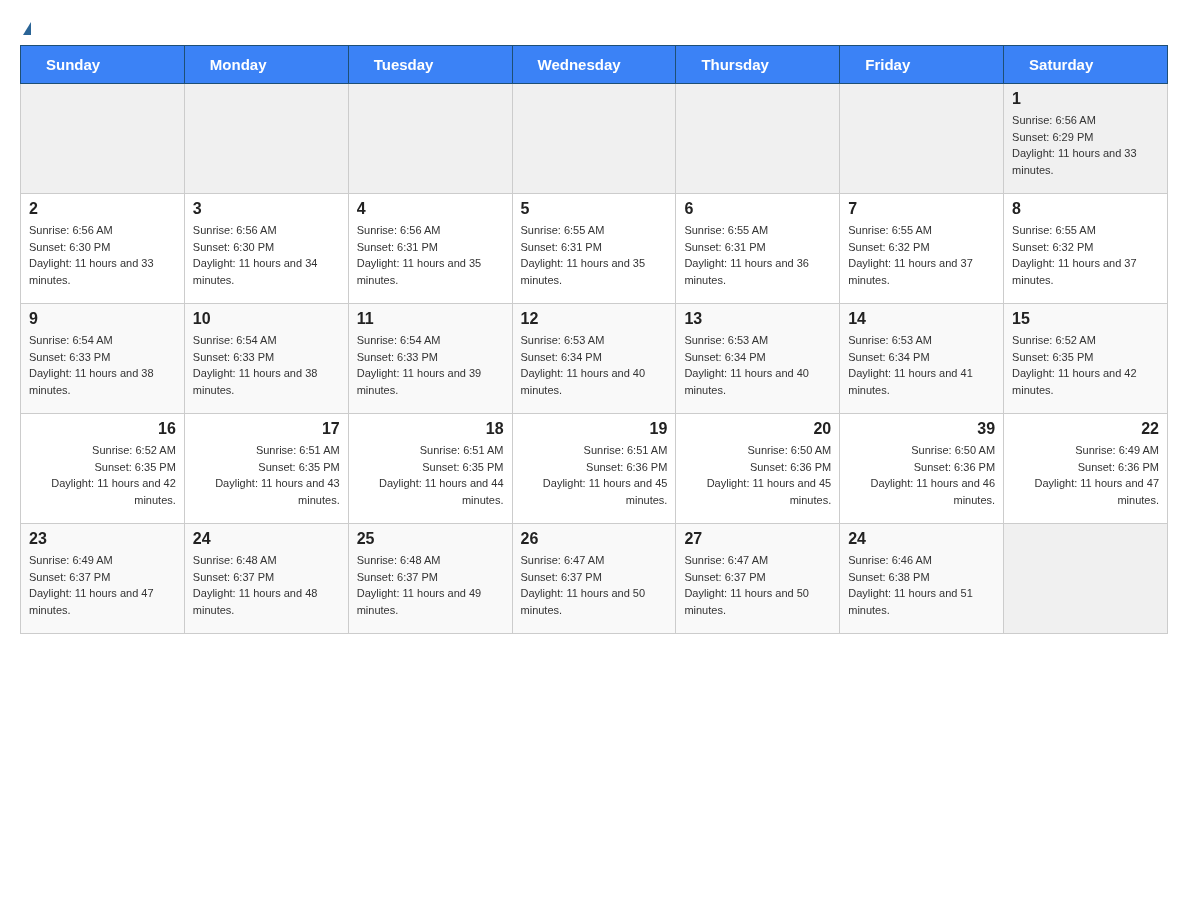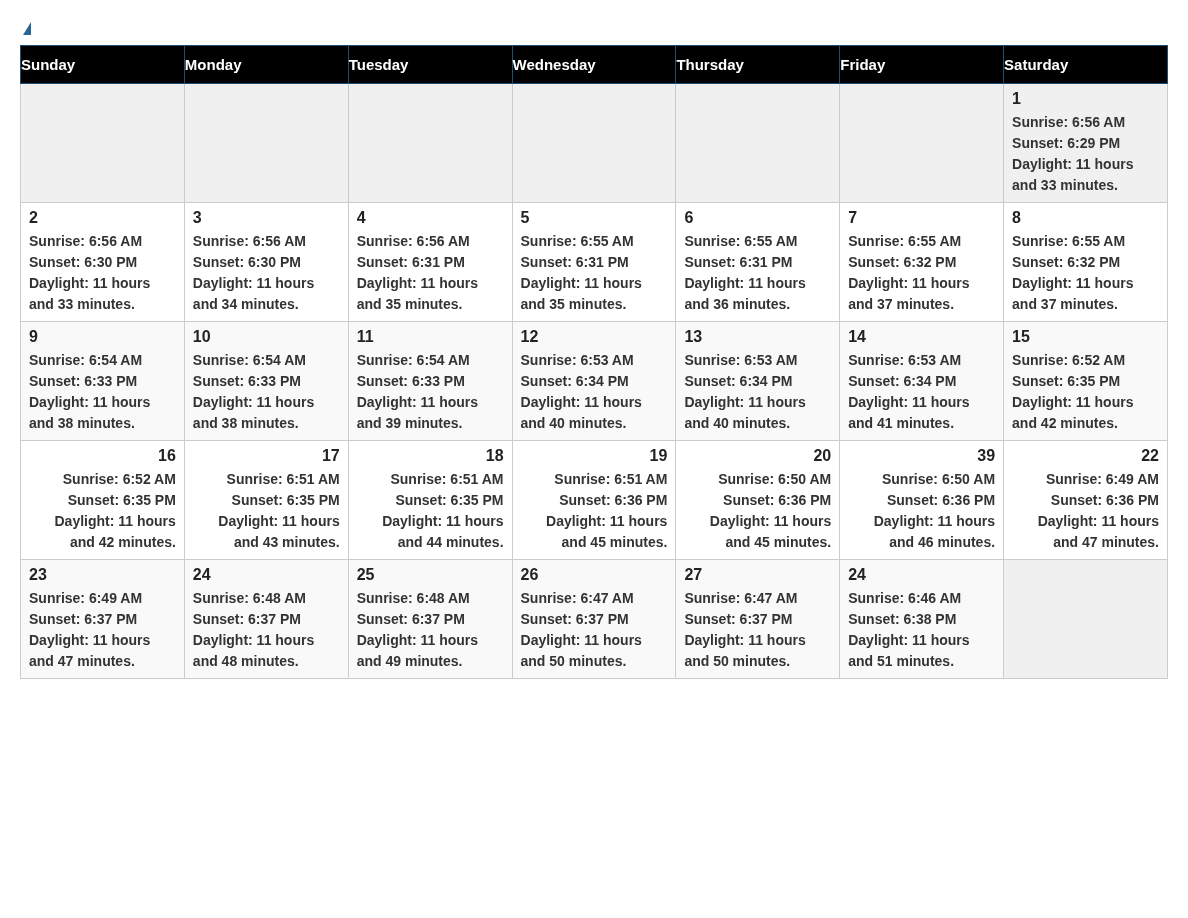--- a/index.html
+++ b/index.html
@@ -44,48 +44,47 @@
     .location {
       font-size: 18px;
       color: #444;
     }
     table {
       width: 100%;
       border-collapse: collapse;
       margin-top: 8px;
     }
     thead tr th {
-      background-color: #000000;
+      background-color: #3b82f6;
       color: #fff;
       font-size: 15px;
       font-weight: bold;
-      padding: 10px 0;
+      padding: 10px 25px;
       text-align: left;
       border: 1px solid #1e4f75;
     }
     tbody tr td {
       border: 1px solid #ccc;
       vertical-align: top;
       padding: 6px 8px;
       width: 14.28%;
       min-height: 100px;
       height: 110px;
     }
     .day-num {
       font-size: 16px;
       font-weight: bold;
       color: #222;
       display: block;
       margin-bottom: 4px;
     }
     .day-info {
-      font-size: 14px;
+      font-size: 11px;
       color: #333;
       line-height: 1.5;
-      font-weight: bold;
     }
     tbody tr:nth-child(odd) td {
       background-color: #f9f9f9;
     }
     tbody tr:nth-child(even) td {
       background-color: #ffffff;
     }
     
     tbody tr:first-child td {
       background-color: #f0f0f0;

